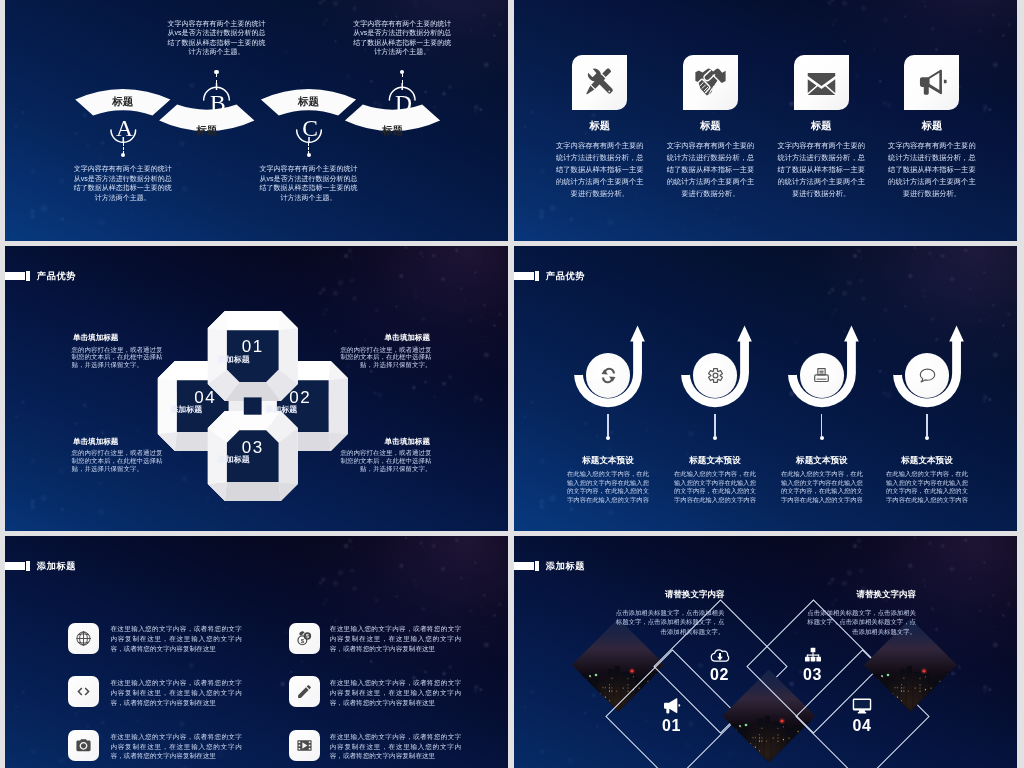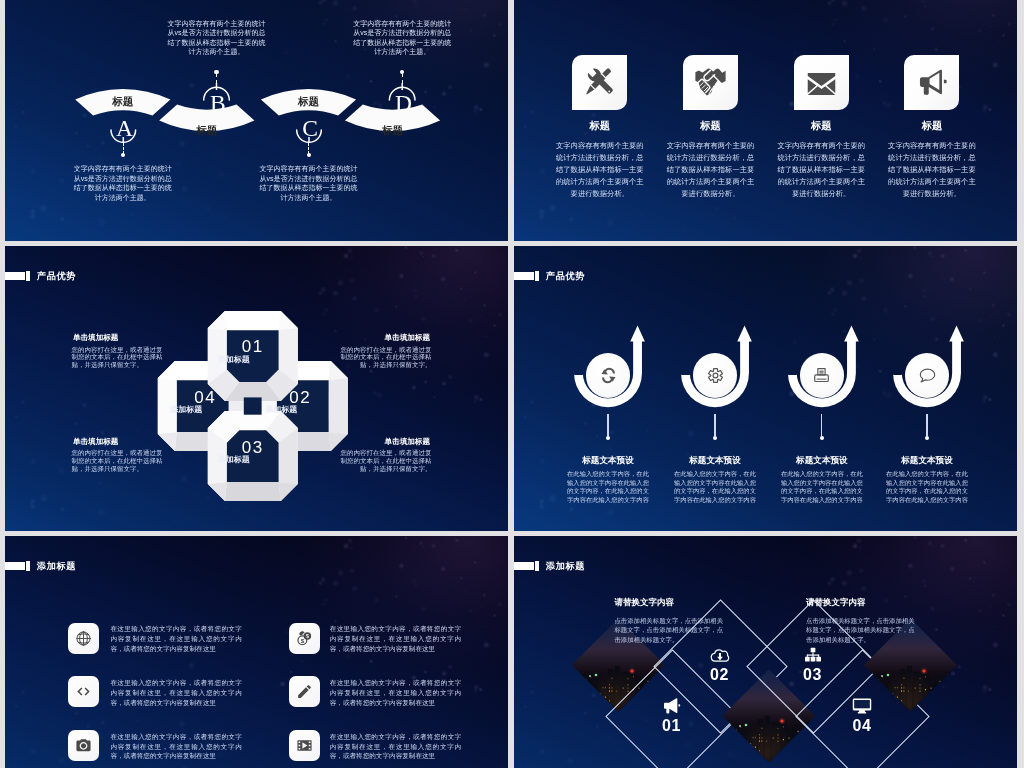--- a/index.html
+++ b/index.html
@@ -137,21 +137,21 @@
   .s5card svg{width:17px;height:17px;fill:#4a4a4a;}
   .s5body{position:absolute;width:131.5px;color:#d3ddf4;font-size:6.6px;line-height:9.85px;text-align:justify;}
 
   
   .dia{position:absolute;transform:rotate(45deg);}
   .dia-out{border:1.1px solid #dfe6f5;}
   .dia-photo{position:absolute;transform:none;clip-path:polygon(50% 0,100% 50%,50% 100%,0 50%);overflow:hidden;}
   .dia-photo svg{position:absolute;left:0;top:0;width:100%;height:100%;}
   .diaico{position:absolute;width:20px;height:20px;fill:#ffffff;}
   .dianum{position:absolute;width:50px;text-align:center;color:#ffffff;font-size:16px;font-weight:bold;line-height:1;letter-spacing:.5px;}
-  .s6cap{position:absolute;width:110px;text-align:left;margin-top:8px;}
+  .s6cap{position:absolute;width:110px;text-align:right;}
   .s6captitle{color:#ffffff;font-size:8.5px;font-weight:bold;line-height:1;}
   .s6capbody{color:#c9d5ef;font-size:6.4px;line-height:9.4px;margin-top:10px;}
   
   .sechead{position:absolute;left:0;top:25.3px;display:flex;align-items:center;}
   .sechead .bar1{width:19.9px;height:8.6px;background:#ffffff;}
   .sechead .bar2{width:4.7px;height:9.8px;background:#ffffff;margin-left:0.9px;}
   .sechead .txt{color:#ffffff;font-size:9.2px;font-weight:bold;margin-left:6.4px;letter-spacing:0.6px;line-height:1;}
 </style>
 </head>
 <body>

